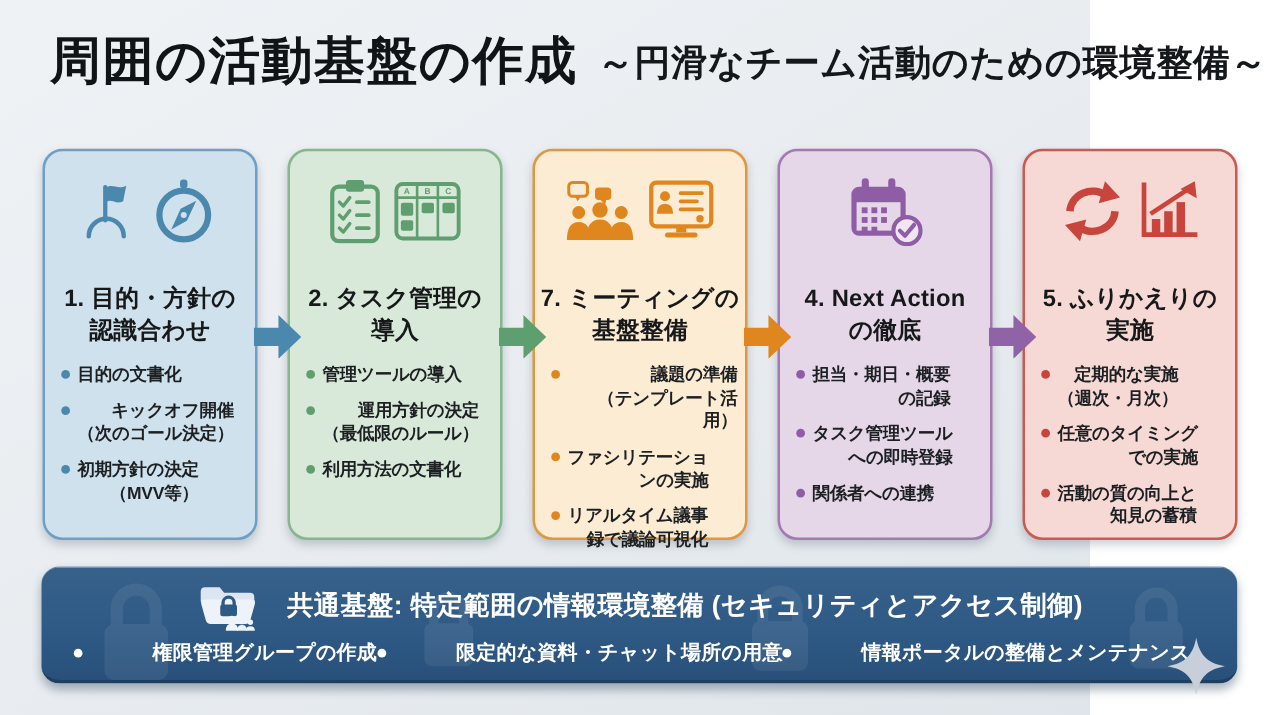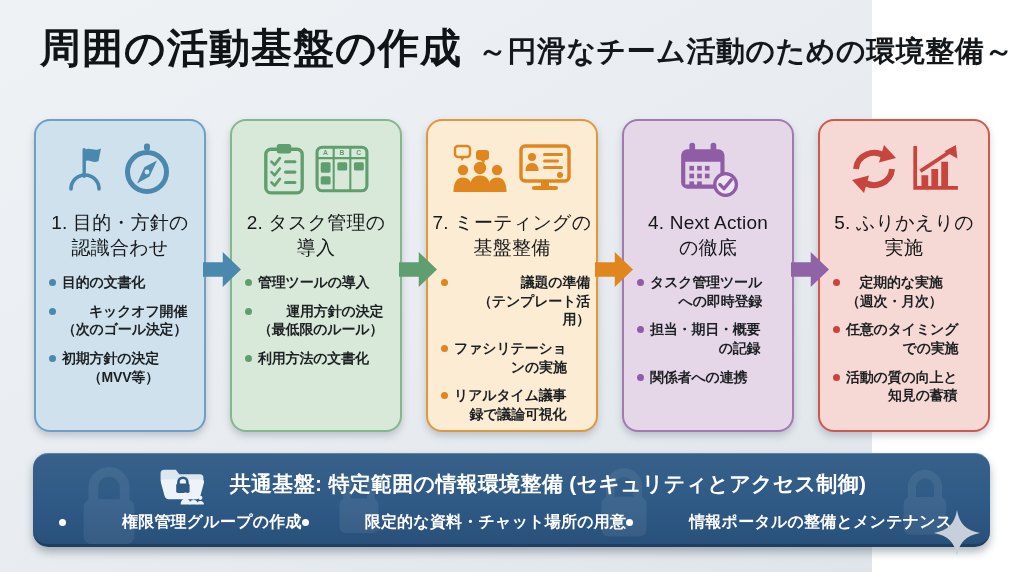--- a/index.html
+++ b/index.html
@@ -22,21 +22,21 @@
     box-shadow:0 4px 7px rgba(80,95,110,.28);
   }
   .card-blue   { background:#cfe1ed; border-color:#6f9fc3; color:#4b88ae; }
   .card-green  { background:#d9e9d9; border-color:#84b88c; color:#5f9e6e; }
   .card-orange { background:#fcecd3; border-color:#e1973f; color:#e0861f; }
   .card-purple { background:#e5d6e8; border-color:#a379b1; color:#8f5ca6; }
   .card-red    { background:#f6d9d5; border-color:#cb5a51; color:#c7453c; }
 
   .icons { display:flex; justify-content:center; align-items:center; gap:10px; padding-top:15px; height:80px; }
   .card-title {
-    margin-top:9px; text-align:center; font-size:19px; font-weight:400;
+    margin-top:26px; text-align:center; font-size:19px; font-weight:700;
     color:#16181a; line-height:1.32; white-space:pre-line; letter-spacing:.2px;
   }
   .bullets { list-style:none; margin:13px 6px 0 13px; }
   .bullets li { display:flex; gap:6px; margin-bottom:10px;text-align:right; }
   .bullets .dot { flex:0 0 7px; width:7px; height:7px; border-radius:50%; margin-top:6px; background:currentColor; }
   .bullets .txt { font-size:14px; font-weight:700; color:#1d2023; line-height:1.33; white-space:pre-line; letter-spacing:-0.2px; }
 
   
   .arrow {
     position:absolute; top:252px; width:38px; height:35px; z-index:3;
@@ -218,27 +218,27 @@
         </g>
         <circle cx="47" cy="42" r="10.5" fill="#f0e6f2" stroke="currentColor" stroke-width="3.2"></circle>
         <polyline points="41.5,42 45.5,46 52.5,37.5" fill="none" stroke="currentColor" stroke-width="3.2" stroke-linecap="round" stroke-linejoin="round"></polyline>
       </svg>
     </div>
     <h2 class="card-title">4. Next Action
 の徹底</h2>
     <ul class="bullets">
       <li>
           <span class="dot"></span>
+          <span class="txt">担当・期日・概要
+の記録</span>
+        </li>
+      <li>
+          <span class="dot"></span>
           <span class="txt">タスク管理ツール
 への即時登録</span>
-        </li>
-      <li>
-          <span class="dot"></span>
-          <span class="txt">担当・期日・概要
-の記録</span>
         </li>
       <li>
           <span class="dot"></span>
           <span class="txt">関係者への連携</span>
         </li>
     </ul>
   </section>
 
   <section class="card card-red" style="left:818px">
     <div class="icons">

